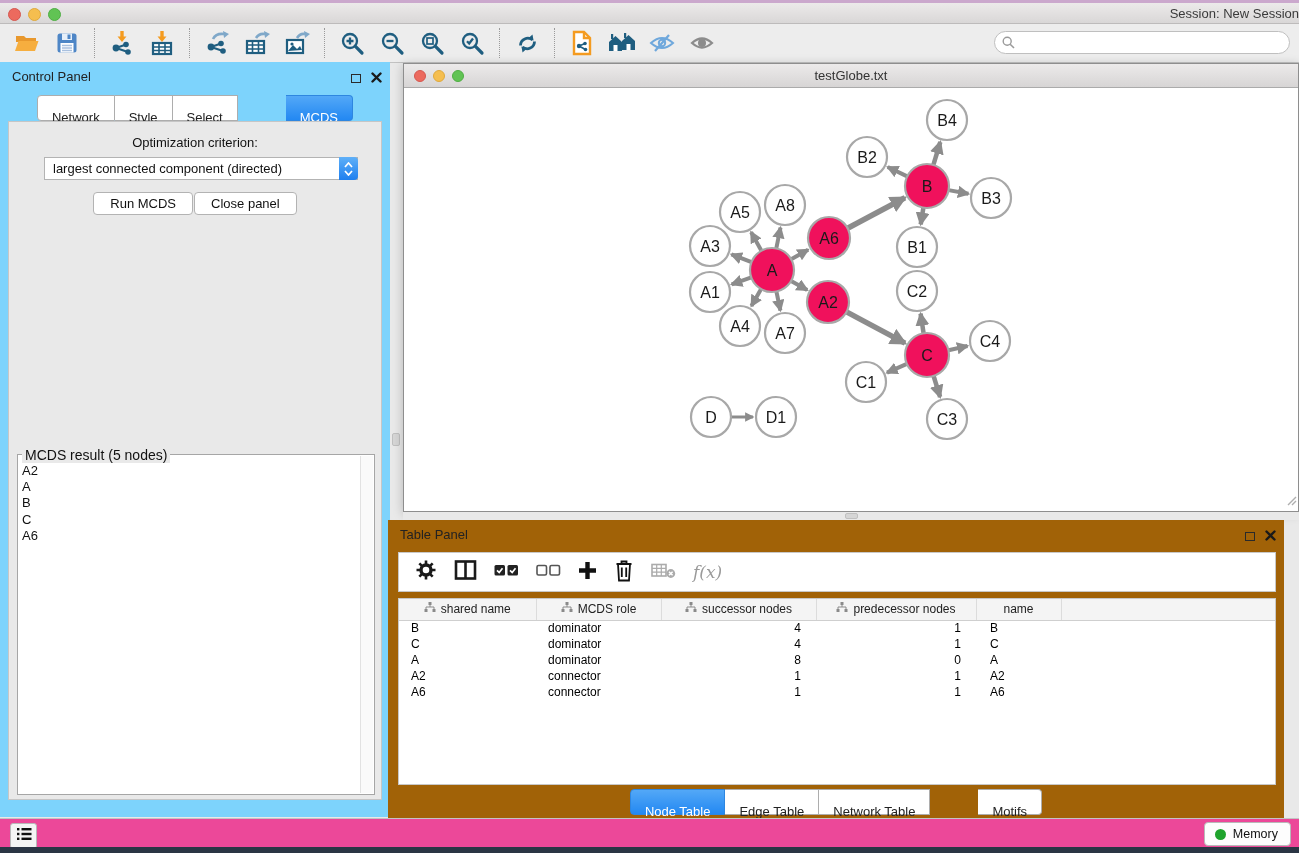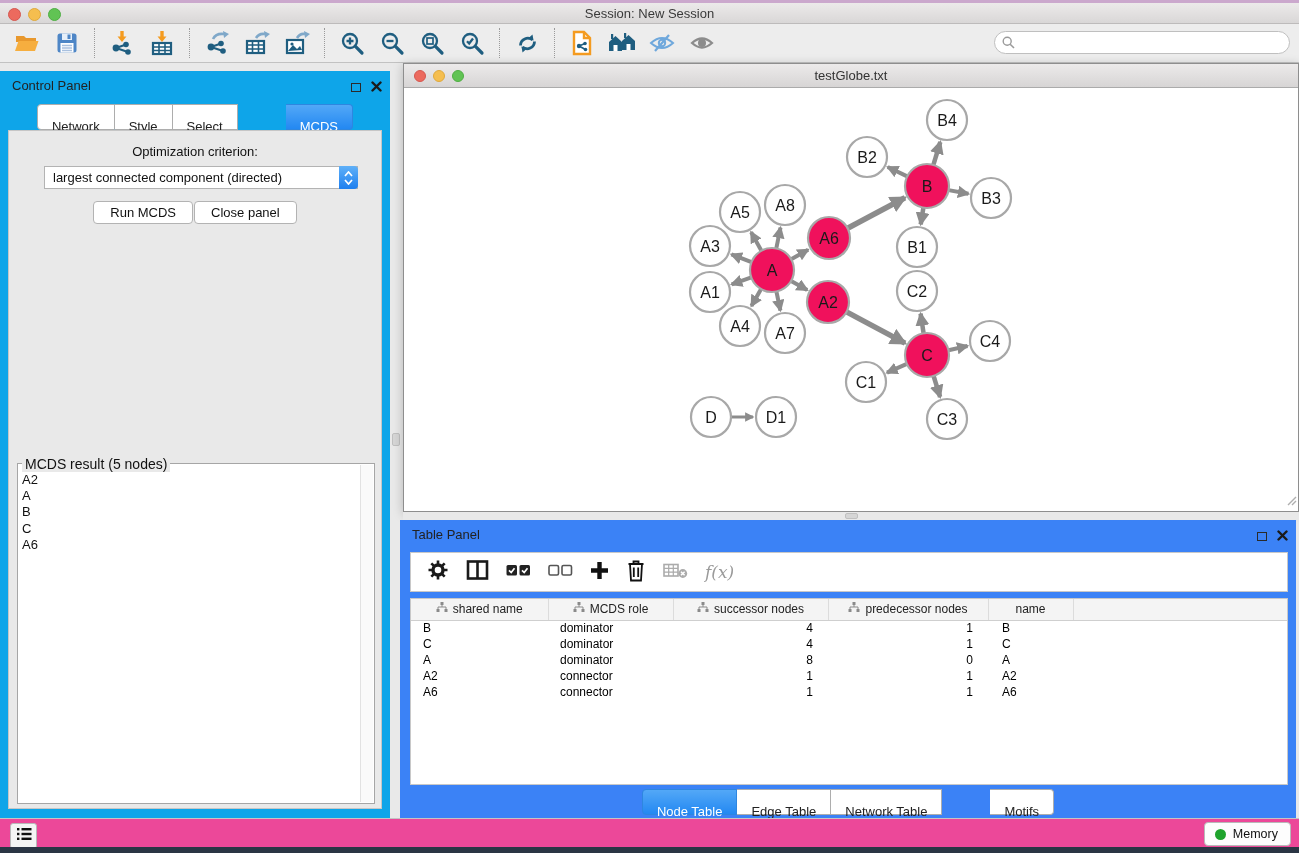--- a/index.html
+++ b/index.html
@@ -4,40 +4,40 @@
 <style>
   * { margin:0; padding:0; box-sizing:border-box; }
   html,body { width:1299px; height:853px; overflow:hidden; }
   body { font-family:"Liberation Sans", sans-serif; background:#E9E9E9; color:#1a1a1a; }
   #app { position:relative; width:1299px; height:853px; background:#E9E9E9; }
 
   
   .top-strip { position:absolute; left:0; top:0; width:1299px; height:3px; background:#CBA8CD; }
   .titlebar { position:absolute; left:0; top:3px; width:1299px; height:21px;
     background:linear-gradient(#ECEAEA,#D9D7D7); border-bottom:1px solid #BDBBBB; }
-  .titlebar .title { position:absolute; left:0; right:0; top:3px; text-align:center; font-size:13px; color:#3a3a3a; }
+  .titlebar .title { position:absolute; left:0; right:0; top:3px; text-align:right; font-size:13px; color:#3a3a3a; }
   .tl { position:absolute; top:5px; width:13px; height:13px; border-radius:50%; }
   .tl.red { left:8px; background:#EC6A5E; border:1px solid #D55750; }
   .tl.yellow { left:28px; background:#F5BE4F; border:1px solid #DFA93C; }
   .tl.green { left:48px; background:#61C354; border:1px solid #4FAE44; }
 
   
   .main-toolbar { position:absolute; left:0; top:24px; width:1299px; height:39px;
     background:#EDEDED; border-bottom:1px solid #C2C2C2; display:flex; align-items:center; }
   .tb-group { display:flex; align-items:center; gap:6px; padding:0 10px; }
   .tb-sep { width:1px; height:30px; border-left:1px dotted #9A9A9A; }
   .tb-btn { width:34px; height:32px; display:flex; align-items:center; justify-content:center; border-radius:4px; }
   .tb-btn svg { display:block; }
   .search-wrap { position:absolute; right:9px; top:7px; width:296px; height:23px; }
   .search-wrap input { width:100%; height:100%; border:1px solid #BFBFBF; border-radius:12px;
     background:#fff; padding:0 8px 0 24px; font-size:12px; font-family:"Liberation Sans",sans-serif; outline:none; }
   .search-wrap svg { position:absolute; left:8px; top:5px; }
 
   
-  .control-panel { position:absolute; left:0; top:71px; width:390px; height:755px; background:#0ea5e9; }
+  .control-panel { position:absolute; left:0; top:62px; width:390px; height:755px; background:#7dd3fc; }
   .panel-header { position:relative; height:27px; }
   .panel-header .ph-title { position:absolute; left:12px; top:7px; font-size:13px; color:#222; }
   .panel-hdr-icons { position:absolute; right:8px; top:7px; display:flex; gap:10px; align-items:center; }
   .float-box { width:10px; height:9px; border:1.6px solid #2a2a2a; display:inline-block; }
 
   .seg-tabs { position:absolute; left:0; right:0; top:33px; display:flex; justify-content:center; }
   .seg-tab { height:22px; line-height:20px; padding:12px 14px; font-size:13px; background:#fff;
     border:1px solid #ADADAD; border-left:none; color:#222; }
   .seg-tab:first-child { border-left:1px solid #ADADAD; border-radius:4px 0 0 4px; }
   .seg-tab:last-child { border-radius:0 4px 4px 0;margin-left:48px; }
@@ -71,21 +71,21 @@
   .net-window { position:absolute; left:403px; top:63px; width:896px; height:449px;
     border:1px solid #8E8E8E; background:#fff; box-shadow:0 2px 10px rgba(0,0,0,.22); }
   .net-titlebar { position:relative; height:24px; background:linear-gradient(#ECEAEA,#D7D5D5); border-bottom:1px solid #ABABAB; }
   .net-titlebar .title { position:absolute; left:0; right:0; top:4px; text-align:center; font-size:13px; color:#333; }
   .net-titlebar .tl { top:6px; width:12px; height:12px; }
   .net-titlebar .tl.red { left:10px; } .net-titlebar .tl.yellow { left:29px; } .net-titlebar .tl.green { left:48px; }
   .net-canvas { position:relative; width:894px; height:423px; background:#fff; overflow:hidden; }
   .resize-grip { position:absolute; right:1px; bottom:1px; }
 
   
-  .table-panel { position:absolute; left:400px; top:520px; width:896px; height:298px; background:#3b82f6; }
+  .table-panel { position:absolute; left:388px; top:520px; width:896px; height:298px; background:#a16207; }
   .tp-toolbar { position:absolute; left:10px; top:32px; width:878px; height:40px; background:#fff;
     border:1px solid #C8C8C8; display:flex; align-items:center; gap:17px; padding-left:16px; }
   .tp-icon { display:flex; align-items:center; justify-content:center; }
   .fx-label { font-family:"DejaVu Serif", serif; font-style:italic; font-size:17px; color:#9A9A9A; }
 
   .tp-table-wrap { position:absolute; left:10px; top:78px; width:878px; height:187px; background:#fff;
     border:1px solid #C8C8C8; overflow:hidden; }
   table.data { border-collapse:collapse; table-layout:fixed; width:100%; }
   table.data th { height:21px; background:#F4F4F4; border-bottom:1px solid #CFCFCF; border-right:1px solid #DCDCDC;
     font-weight:normal; font-size:12px; color:#222; text-align:center; white-space:nowrap; overflow:hidden; }

